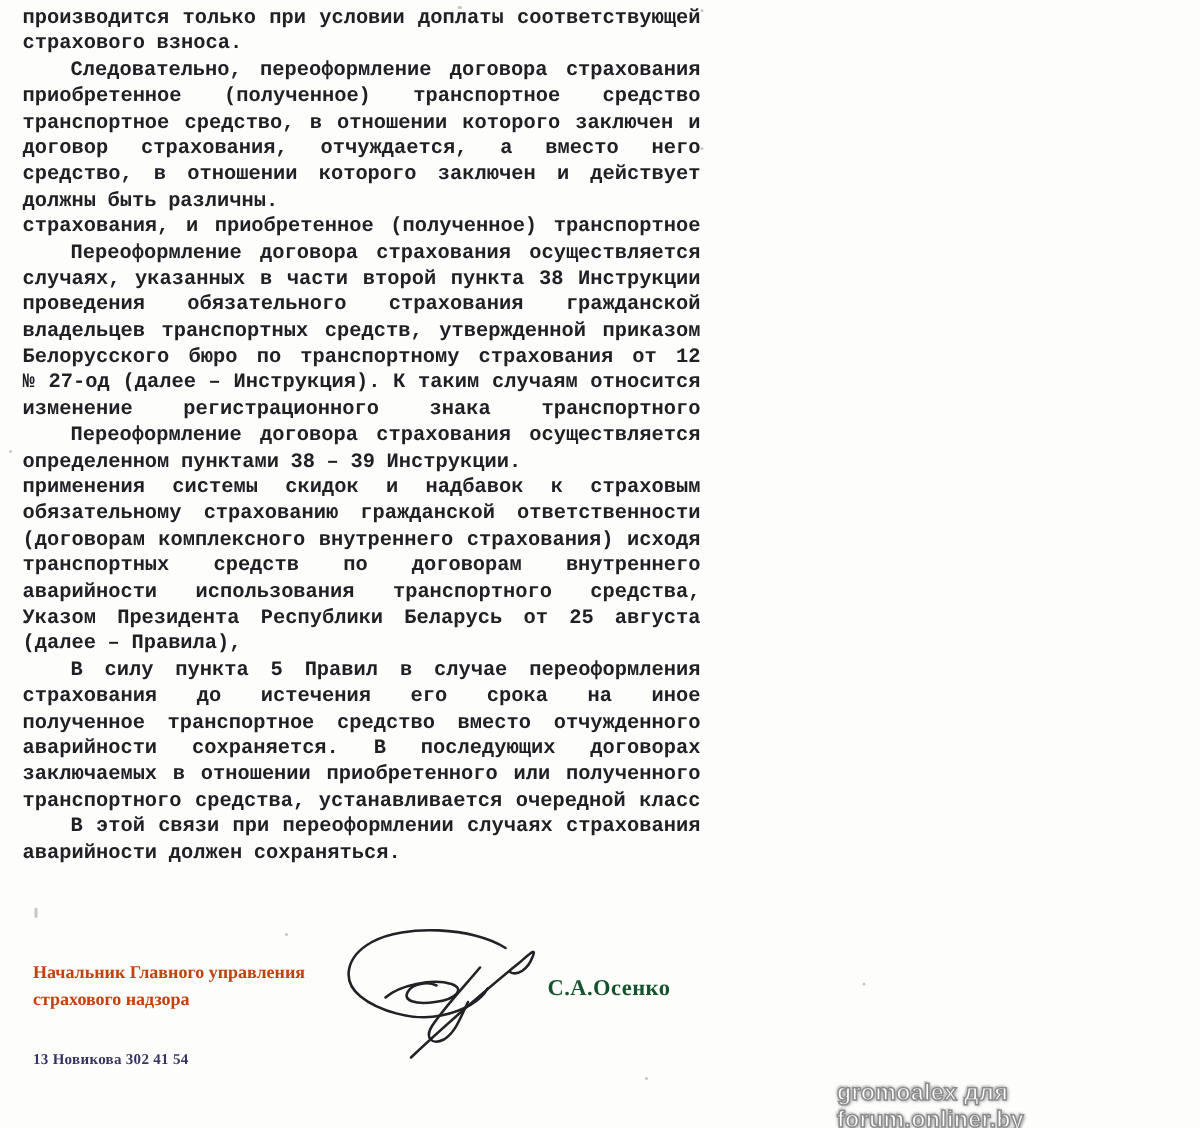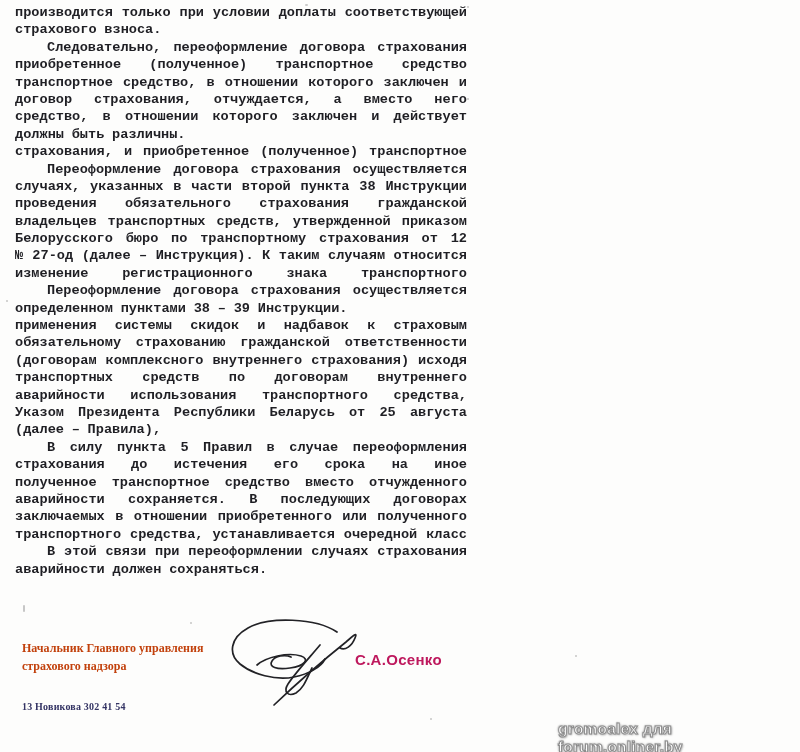--- a/index.html
+++ b/index.html
@@ -23,23 +23,23 @@
   .line.just{text-align-last:justify;}
   .line.indent{text-indent:32px;}
 
   
   .sig-title{
     position:absolute;left:22px;top:640px;
     font-family:"Liberation Serif",serif;font-weight:bold;
     font-size:12px;line-height:17.6px;color:#c2410c;
   }
   .sig-name{
-    position:absolute;left:355px;top:651px;
-    font-family:Liberation Sans, sans-serif;font-weight:bold;
-    font-size:15px;color:#be185d;letter-spacing:.3px;
+    position:absolute;left:365px;top:651px;
+    font-family:Liberation Serif, serif;font-weight:bold;
+    font-size:15px;color:#14532d;letter-spacing:.3px;
   }
   .sig-svg{position:absolute;left:224px;top:612px;}
 
   
   .footer-note{
     position:absolute;left:22px;top:701px;
     font-family:"Liberation Serif",serif;font-weight:bold;
     font-size:10px;color:#343464;letter-spacing:.2px;
   }
 

